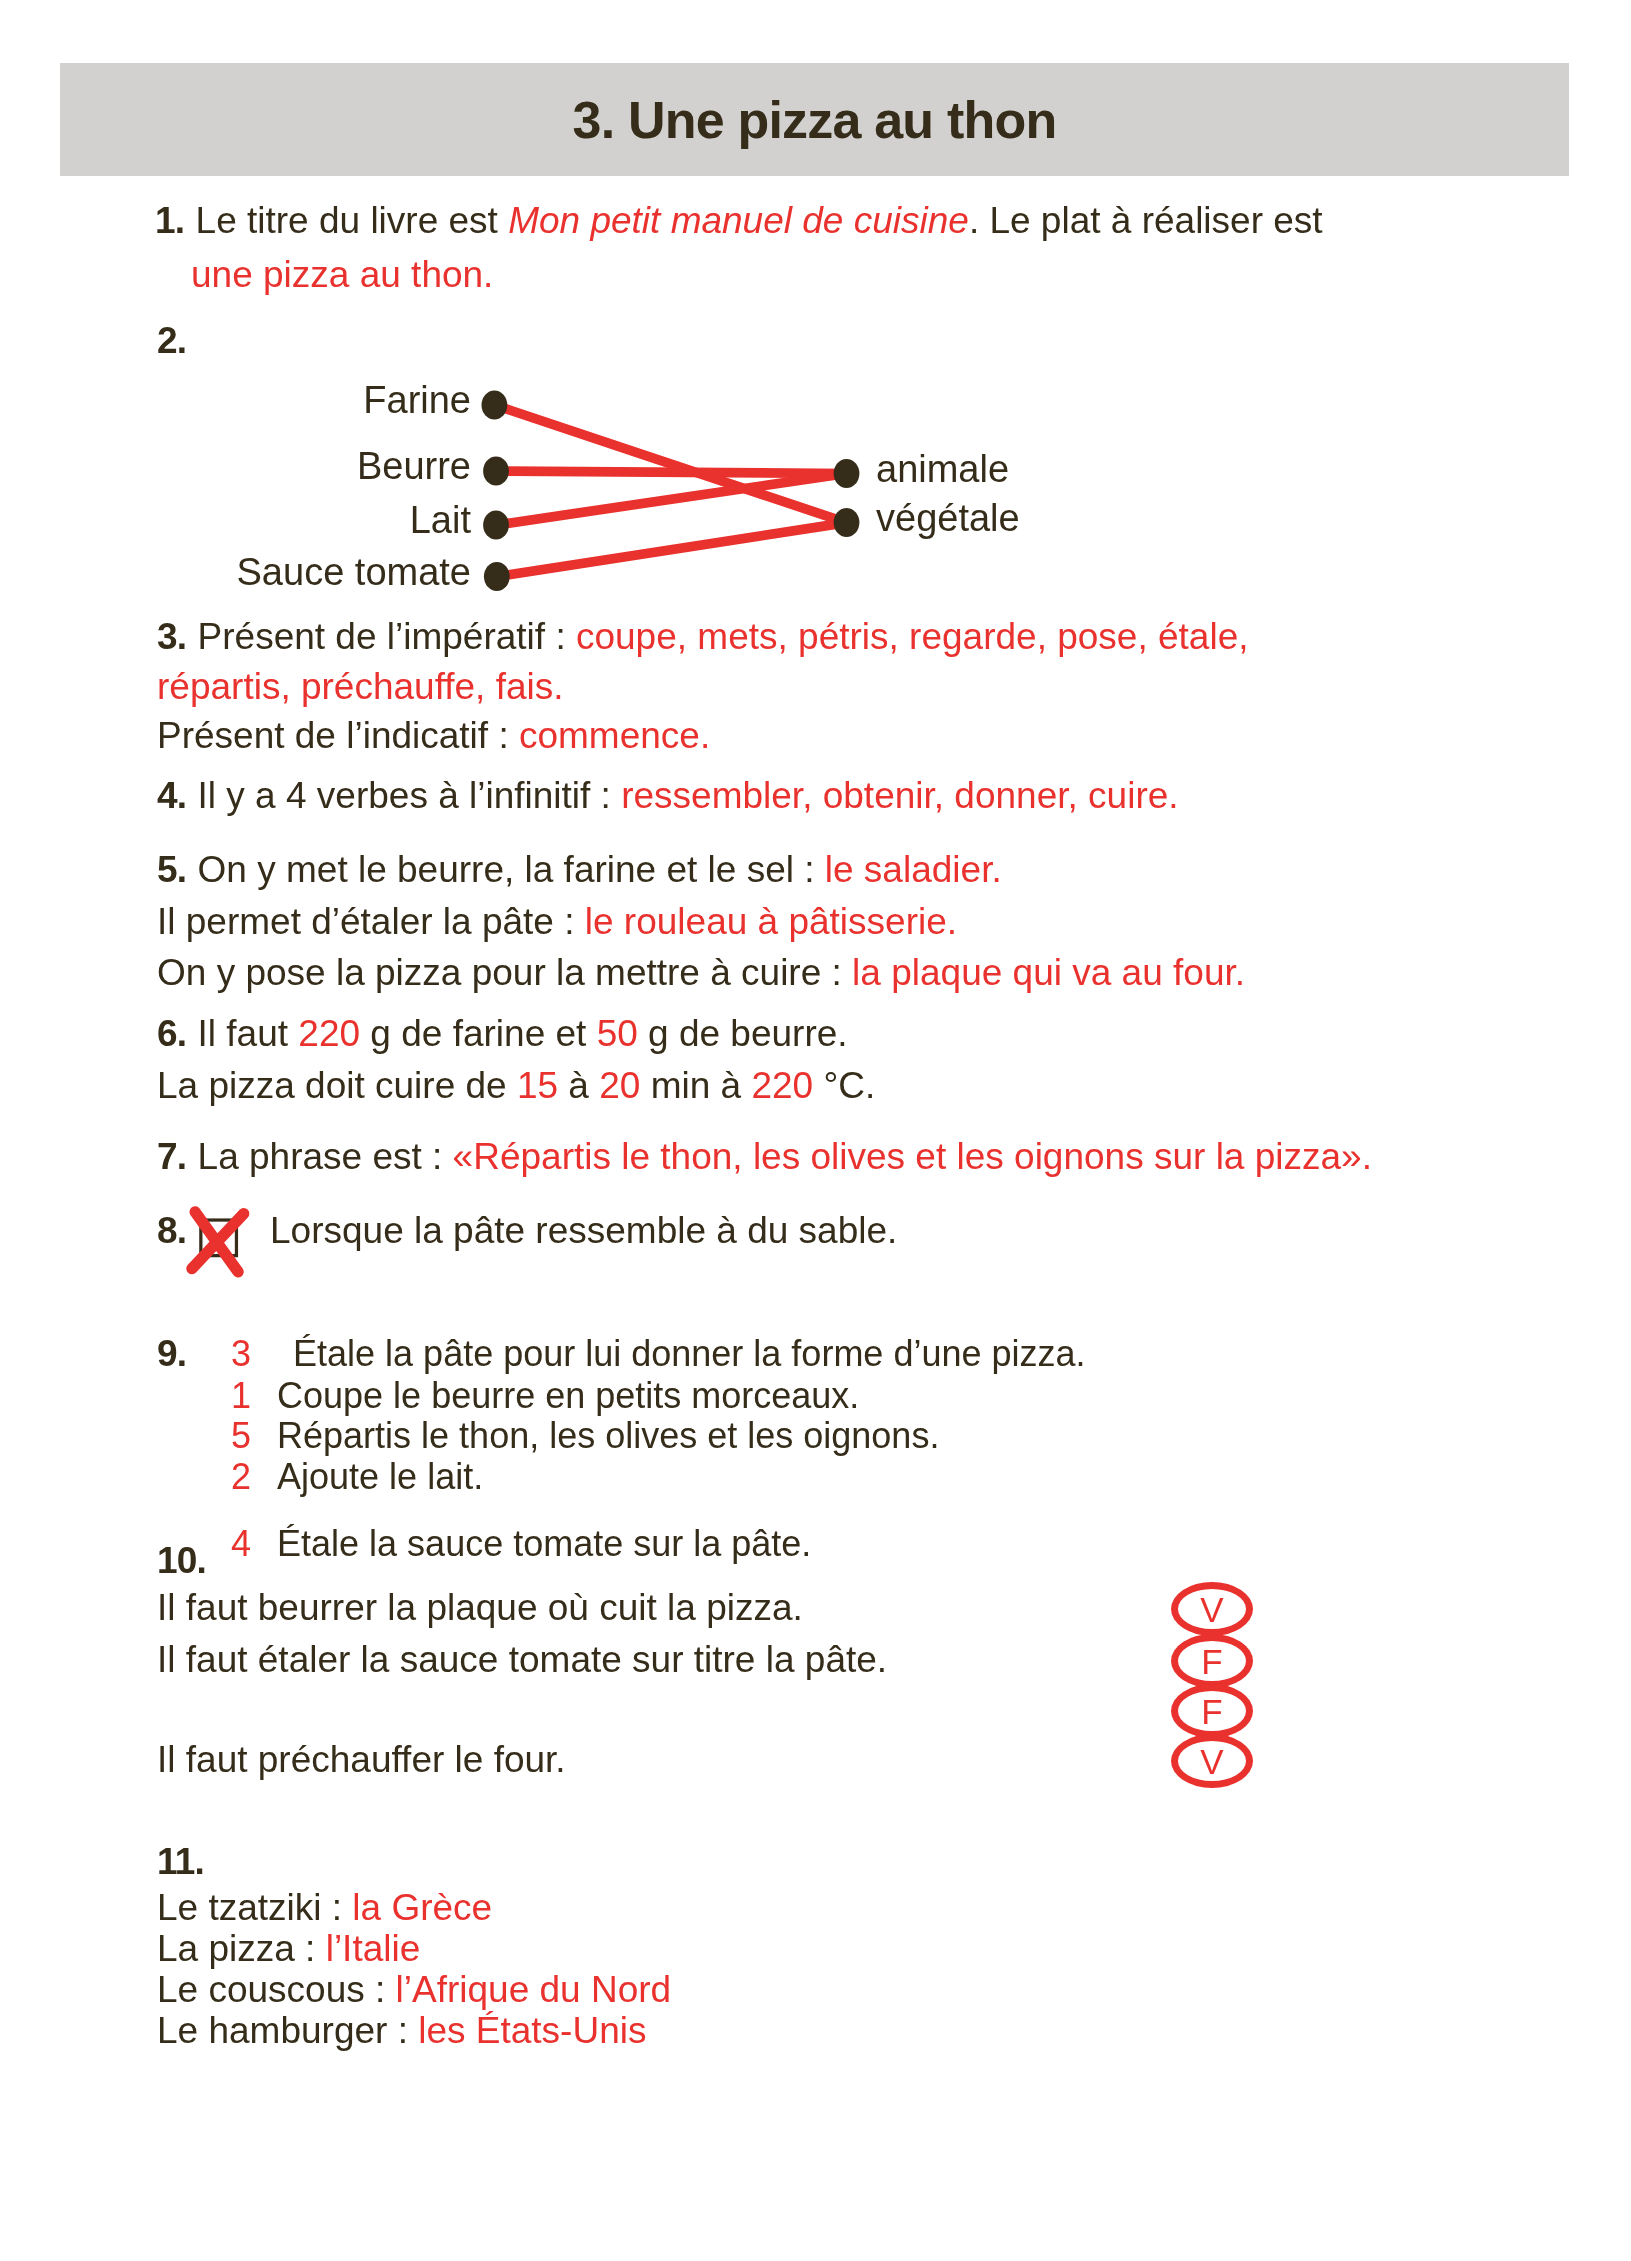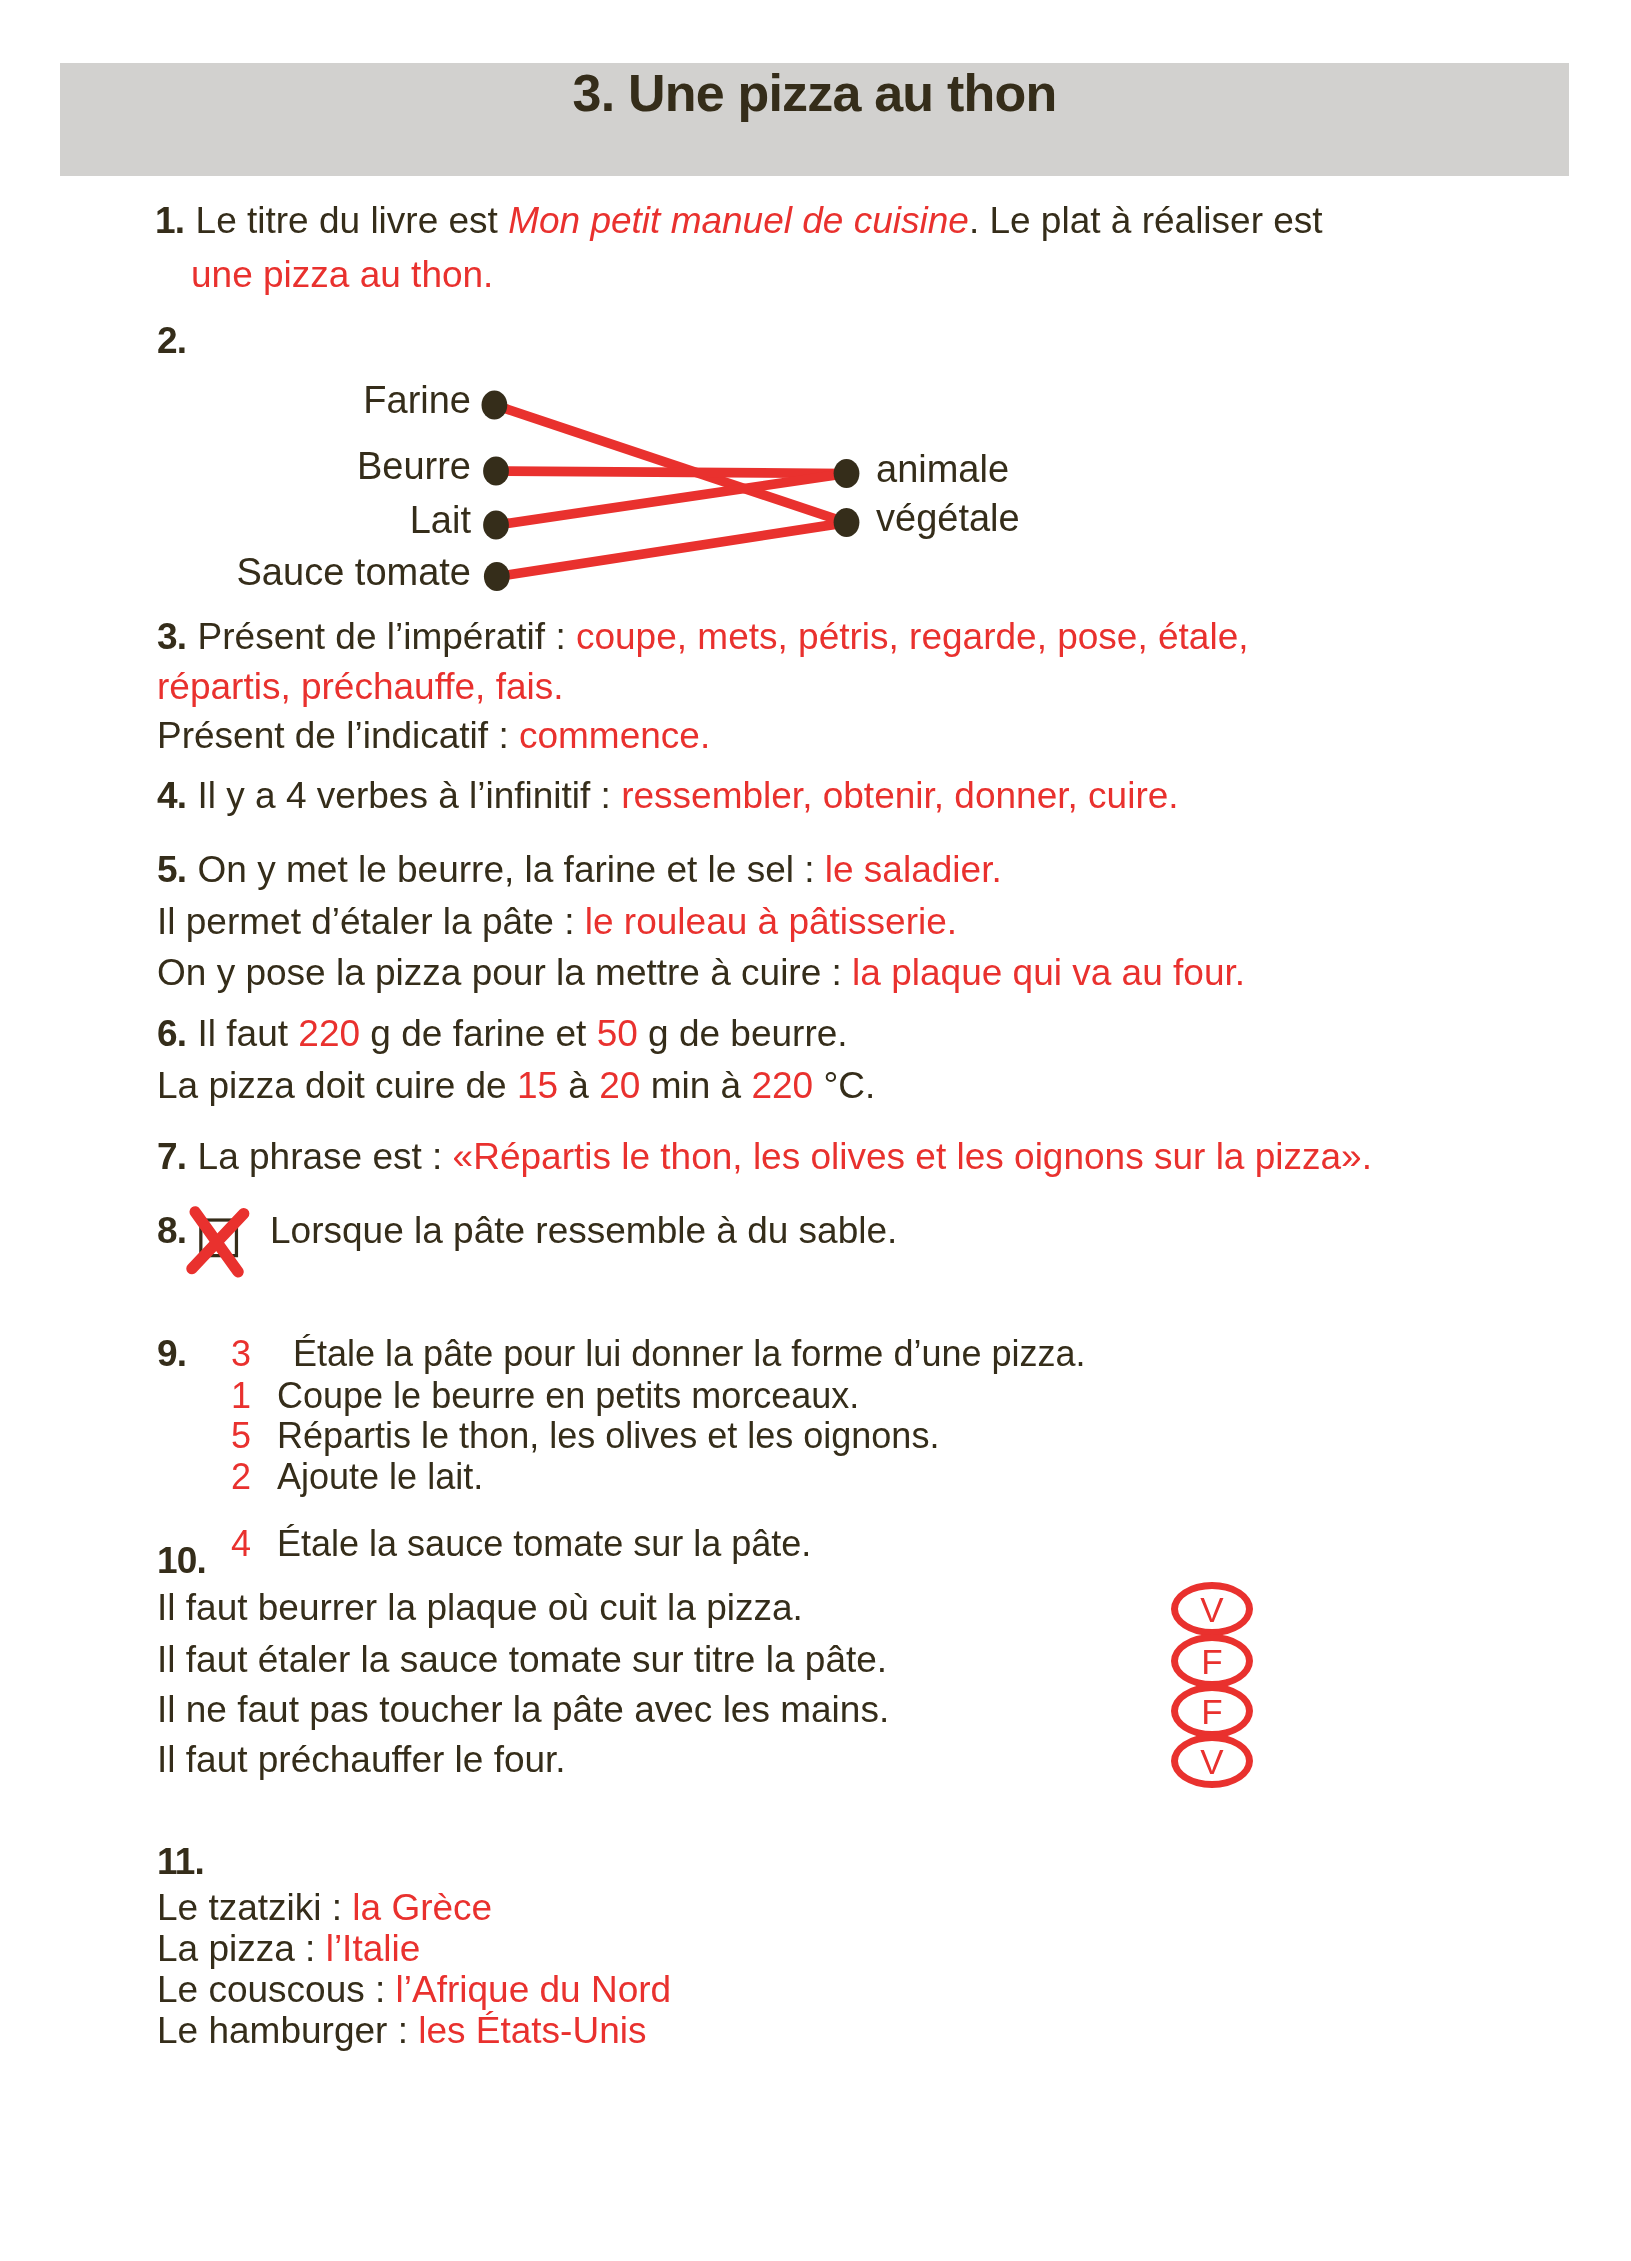--- a/index.html
+++ b/index.html
@@ -7,21 +7,21 @@
     position:relative;
     width:1631px;height:2261px;
     background:#ffffff;
     font-family:"Liberation Sans", sans-serif;
     color:#352d1a;
     overflow:hidden;
   }
   .titlebar{
     position:absolute;left:60px;top:63px;width:1509px;height:113px;
     background:#d2d1cf;
-    display:flex;justify-content:center;
+    display:flex;align-items:center;justify-content:center;
   }
   .titlebar h1{
     margin:0;font-size:52px;font-weight:bold;color:#352d1a;letter-spacing:-0.8px;
   }
   .line{
     position:absolute;font-size:37px;white-space:nowrap;color:#352d1a;
   }
   .small{font-size:36px;}
   .num{font-weight:bold;margin-right:11.3px;letter-spacing:-0.8px;}
   .numonly{font-weight:bold;letter-spacing:-0.8px;}
@@ -144,21 +144,20 @@
   </div>
   <div class="line small" style="left:231px;top:1497px;margin-top:26px;">
     <span class="red">4</span><span style="margin-left:26px;">Étale la sauce tomate sur la pâte.</span>
   </div>
 
   <div class="line" style="left:157px;top:1540px;">
     <span class="numonly">10.</span>
   </div>
   <div class="line" style="left:157px;top:1587px;">Il faut beurrer la plaque où cuit la pizza.</div>
   <div class="line" style="left:157px;top:1639px;">Il faut étaler la sauce tomate sur titre la pâte.</div>
-  <div class="line" style="left:157px;top:1689px;">Il ne faut pas toucher la pâte avec les mains.</div>
   <div class="line" style="left:157px;top:1739px;">Il faut préchauffer le four.</div>
 
   <div class="oval" style="top:1582px;">
     <span>V</span>
   </div>
   <div class="oval" style="top:1634px;">
     <span>F</span>
   </div>
   <div class="oval" style="top:1684px;">
     <span>F</span>

